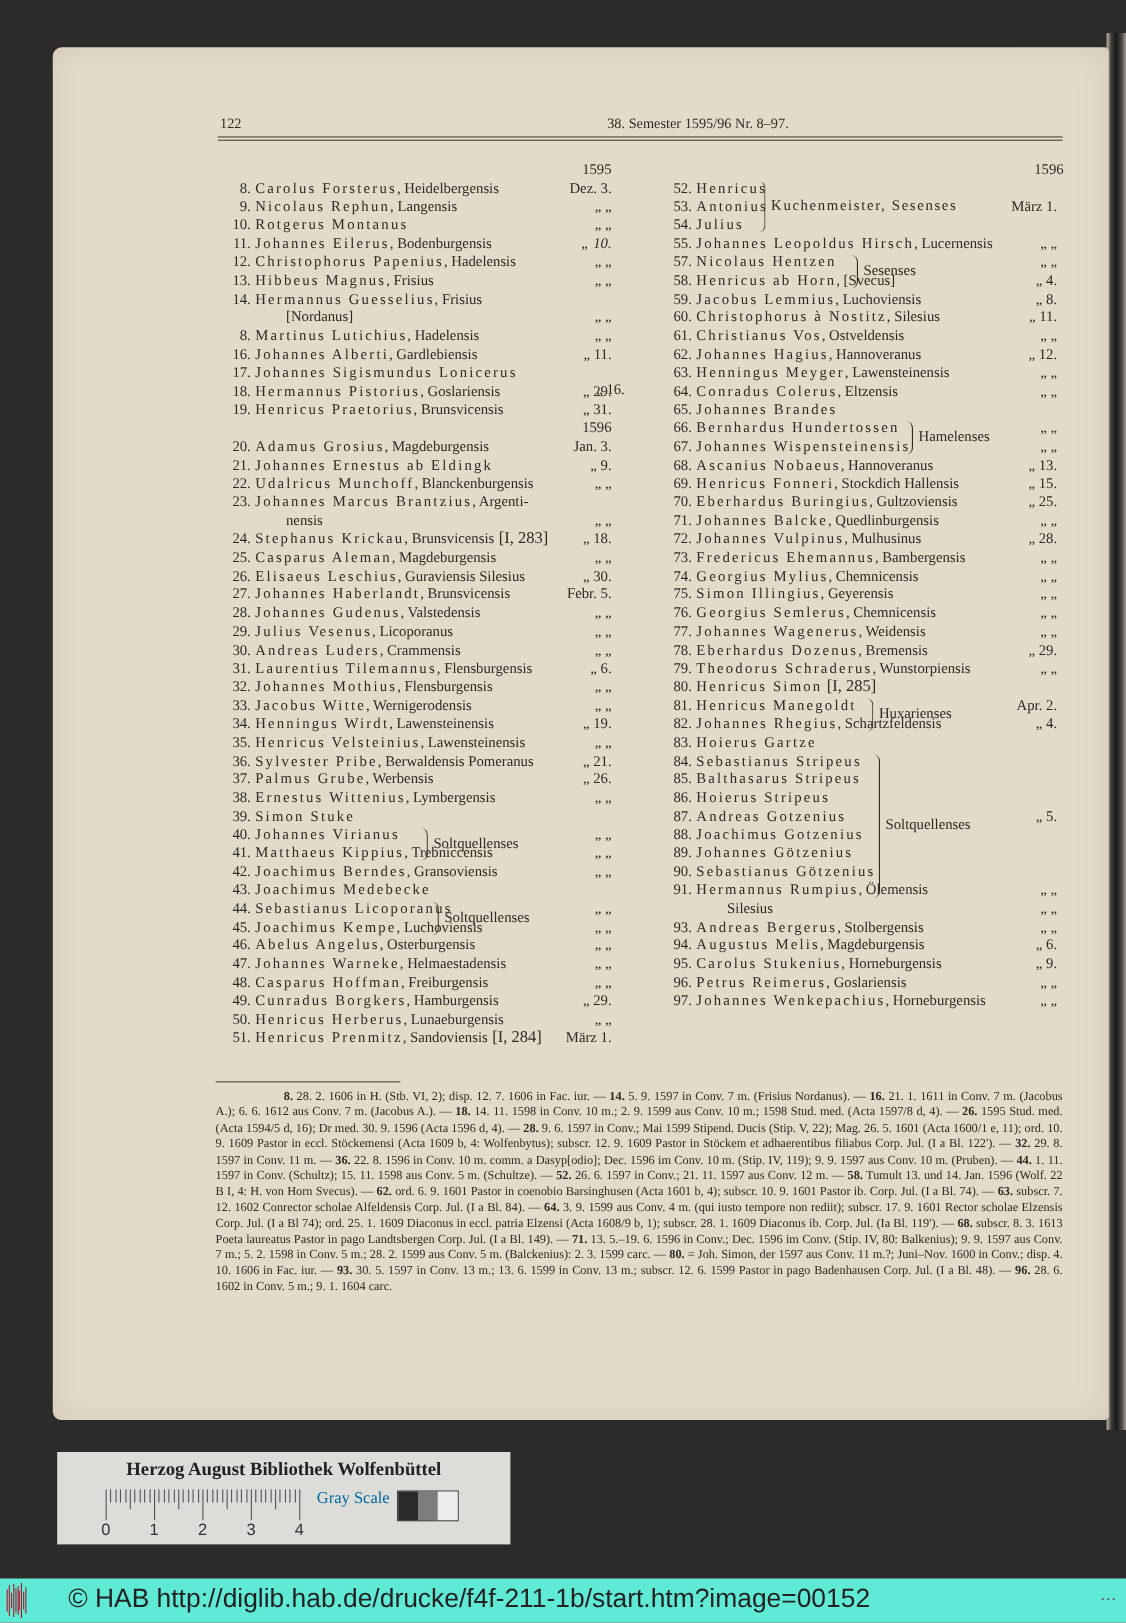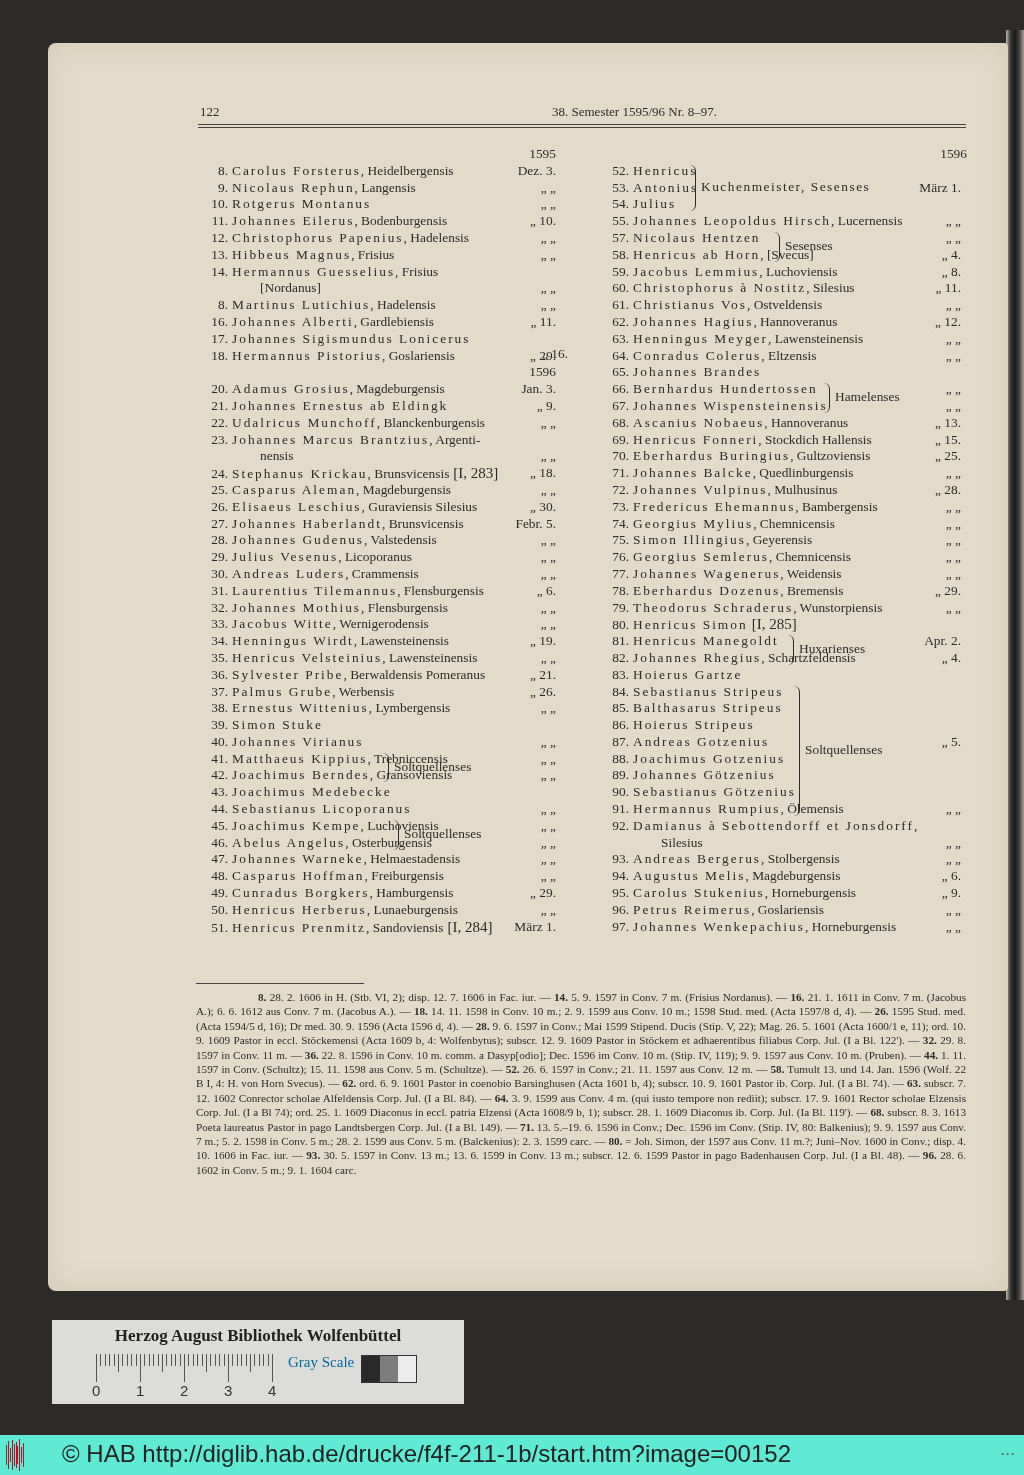--- a/index.html
+++ b/index.html
@@ -85,29 +85,30 @@
   <span class="title">38. Semester 1595/96 Nr. 8–97.</span>
 </div>
 <div class="rule" style="top:124px;"></div>
 <div class="rule" style="top:127px;"></div>
 
 <div class="col left" id="leftcol">
   <div class="yearhdr" style="padding-right:12px;">1595</div>
 <div class="row"><span class="num">8.</span><span class="sp">Carolus Forsterus</span><span>, Heidelbergensis</span><span class="date" style="right: 12px;">Dez. 3.</span></div>
     <div class="row"><span class="num">9.</span><span class="sp">Nicolaus Rephun</span><span>, Langensis</span><span class="date" style="right: 12px;">„ „</span></div>
     <div class="row"><span class="num">10.</span><span class="sp">Rotgerus Montanus</span><span></span><span class="date" style="right: 12px;">„ „</span></div>
-    <div class="row"><span class="num">11.</span><span class="sp">Johannes Eilerus</span><span>, Bodenburgensis</span><span class="date" style="right: 12px;">„ 10.</span></div>
+    <div class="row"><span class="num">11.</span><span class="sp">Johannes Eilerus</span><span>, Bodenburgensis</span><span class="date" style="right: 12px; font-style: italic;">„ 10.</span></div>
     <div class="row"><span class="num">12.</span><span class="sp">Christophorus Papenius</span><span>, Hadelensis</span><span class="date" style="right: 12px;">„ „</span></div>
     <div class="row"><span class="num">13.</span><span class="sp">Hibbeus Magnus</span><span>, Frisius</span><span class="date" style="right: 12px;">„ „</span></div>
     <div class="row"><span class="num">14.</span><span class="sp">Hermannus Guesselius</span><span>, Frisius</span><span class="date" style="right: 12px;"></span></div>
     <div class="row"><span class="num" style="width: 60px;"></span><span class="sp"></span><span>[Nordanus]</span><span class="date" style="right: 12px;">„ „</span></div>
     <div class="row"><span class="num">8.</span><span class="sp">Martinus Lutichius</span><span>, Hadelensis</span><span class="date" style="right: 12px;">„ „</span></div>
     <div class="row"><span class="num">16.</span><span class="sp">Johannes Alberti</span><span>, Gardlebiensis</span><span class="date" style="right: 12px;">„ 11.</span></div>
     <div class="row"><span class="num">17.</span><span class="sp">Johannes Sigismundus Lonicerus</span><span></span><span class="date" style="right: 0; margin-top: 15px;">„ 16.</span></div>
     <div class="row"><span class="num">18.</span><span class="sp">Hermannus Pistorius</span><span>, Goslariensis</span><span class="date" style="right: 12px;">„ 29.</span></div>
+    <div class="row"><span class="num">19.</span><span class="sp">Henricus Praetorius</span><span>, Brunsvicensis</span><span class="date" style="right: 12px;">„ 31.</span></div>
     <div class="yearhdr" style="padding-right: 12px;">1596</div>
     <div class="row"><span class="num">20.</span><span class="sp">Adamus Grosius</span><span>, Magdeburgensis</span><span class="date" style="right: 12px;">Jan. 3.</span></div>
     <div class="row"><span class="num">21.</span><span class="sp">Johannes Ernestus ab Eldingk</span><span></span><span class="date" style="right: 12px;">„ 9.</span></div>
     <div class="row"><span class="num">22.</span><span class="sp">Udalricus Munchoff</span><span>, Blanckenburgensis</span><span class="date" style="right: 12px;">„ „</span></div>
     <div class="row"><span class="num">23.</span><span class="sp">Johannes Marcus Brantzius</span><span>, Argenti-</span><span class="date" style="right: 12px;"></span></div>
     <div class="row"><span class="num" style="width: 60px;"></span><span class="sp"></span><span>nensis</span><span class="date" style="right: 12px;">„ „</span></div>
     <div class="row"><span class="num">24.</span><span class="sp">Stephanus Krickau</span><span>, Brunsvicensis</span><span class="ref">[I, 283]</span><span class="date" style="right: 12px;">„ 18.</span></div>
     <div class="row"><span class="num">25.</span><span class="sp">Casparus Aleman</span><span>, Magdeburgensis</span><span class="date" style="right: 12px;">„ „</span></div>
     <div class="row"><span class="num">26.</span><span class="sp">Elisaeus Leschius</span><span>, Guraviensis Silesius</span><span class="date" style="right: 12px;">„ 30.</span></div>
     <div class="row"><span class="num">27.</span><span class="sp">Johannes Haberlandt</span><span>, Brunsvicensis</span><span class="date" style="right: 12px;">Febr. 5.</span></div>
@@ -175,21 +176,20 @@
     <div class="row"><span class="num">82.</span><span class="sp">Johannes Rhegius</span><span>, Schartzfeldensis</span><span class="date" style="right: 6px;">„ 4.</span></div>
     <div class="row"><span class="num">83.</span><span class="sp">Hoierus Gartze</span><span></span><span class="date" style="right: 6px;"></span></div>
     <div class="row"><span class="num">84.</span><span class="sp">Sebastianus Stripeus</span><span></span><span class="date" style="right: 6px;"></span></div>
     <div class="row"><span class="num">85.</span><span class="sp">Balthasarus Stripeus</span><span></span><span class="date" style="right: 6px;"></span></div>
     <div class="row"><span class="num">86.</span><span class="sp">Hoierus Stripeus</span><span></span><span class="date" style="right: 6px;"></span></div>
     <div class="row"><span class="num">87.</span><span class="sp">Andreas Gotzenius</span><span></span><span class="date" style="right: 6px;">„ 5.</span></div>
     <div class="row"><span class="num">88.</span><span class="sp">Joachimus Gotzenius</span><span></span><span class="date" style="right: 6px;"></span></div>
     <div class="row"><span class="num">89.</span><span class="sp">Johannes Götzenius</span><span></span><span class="date" style="right: 6px;"></span></div>
     <div class="row"><span class="num">90.</span><span class="sp">Sebastianus Götzenius</span><span></span><span class="date" style="right: 6px;"></span></div>
     <div class="row"><span class="num">91.</span><span class="sp">Hermannus Rumpius</span><span>, Ölemensis</span><span class="date" style="right: 6px;">„ „</span></div>
-    <div class="row"><span class="num">92.</span><span class="sp">Damianus à Sebottendorff et Jonsdorff</span><span>,</span><span class="date" style="right: 6px;"></span></div>
     <div class="row"><span class="num" style="width: 60px;"></span><span class="sp"></span><span>Silesius</span><span class="date" style="right: 6px;">„ „</span></div>
     <div class="row"><span class="num">93.</span><span class="sp">Andreas Bergerus</span><span>, Stolbergensis</span><span class="date" style="right: 6px;">„ „</span></div>
     <div class="row"><span class="num">94.</span><span class="sp">Augustus Melis</span><span>, Magdeburgensis</span><span class="date" style="right: 6px;">„ 6.</span></div>
     <div class="row"><span class="num">95.</span><span class="sp">Carolus Stukenius</span><span>, Horneburgensis</span><span class="date" style="right: 6px;">„ 9.</span></div>
     <div class="row"><span class="num">96.</span><span class="sp">Petrus Reimerus</span><span>, Goslariensis</span><span class="date" style="right: 6px;">„ „</span></div>
     <div class="row"><span class="num">97.</span><span class="sp">Johannes Wenkepachius</span><span>, Horneburgensis</span><span class="date" style="right: 6px;">„ „</span></div>
     <div style="position: absolute; left: 92px; top: 18.8px; width: 6px; height: 46.4px; border-right: 1.5px solid rgb(46, 42, 36); border-radius: 0px 6px 6px 0px;"></div>
     <div style="position: absolute; left: 104px; top: 33px; white-space: nowrap; letter-spacing: 1.5px;">Kuchenmeister, Sesenses</div>
     <div style="position: absolute; left: 176px; top: 86px; width: 6px; height: 29.6px; border-right: 1.5px solid rgb(46, 42, 36); border-radius: 0px 6px 6px 0px;"></div>
     <div style="position: absolute; left: 188px; top: 91.8px; white-space: nowrap;">Sesenses</div>

